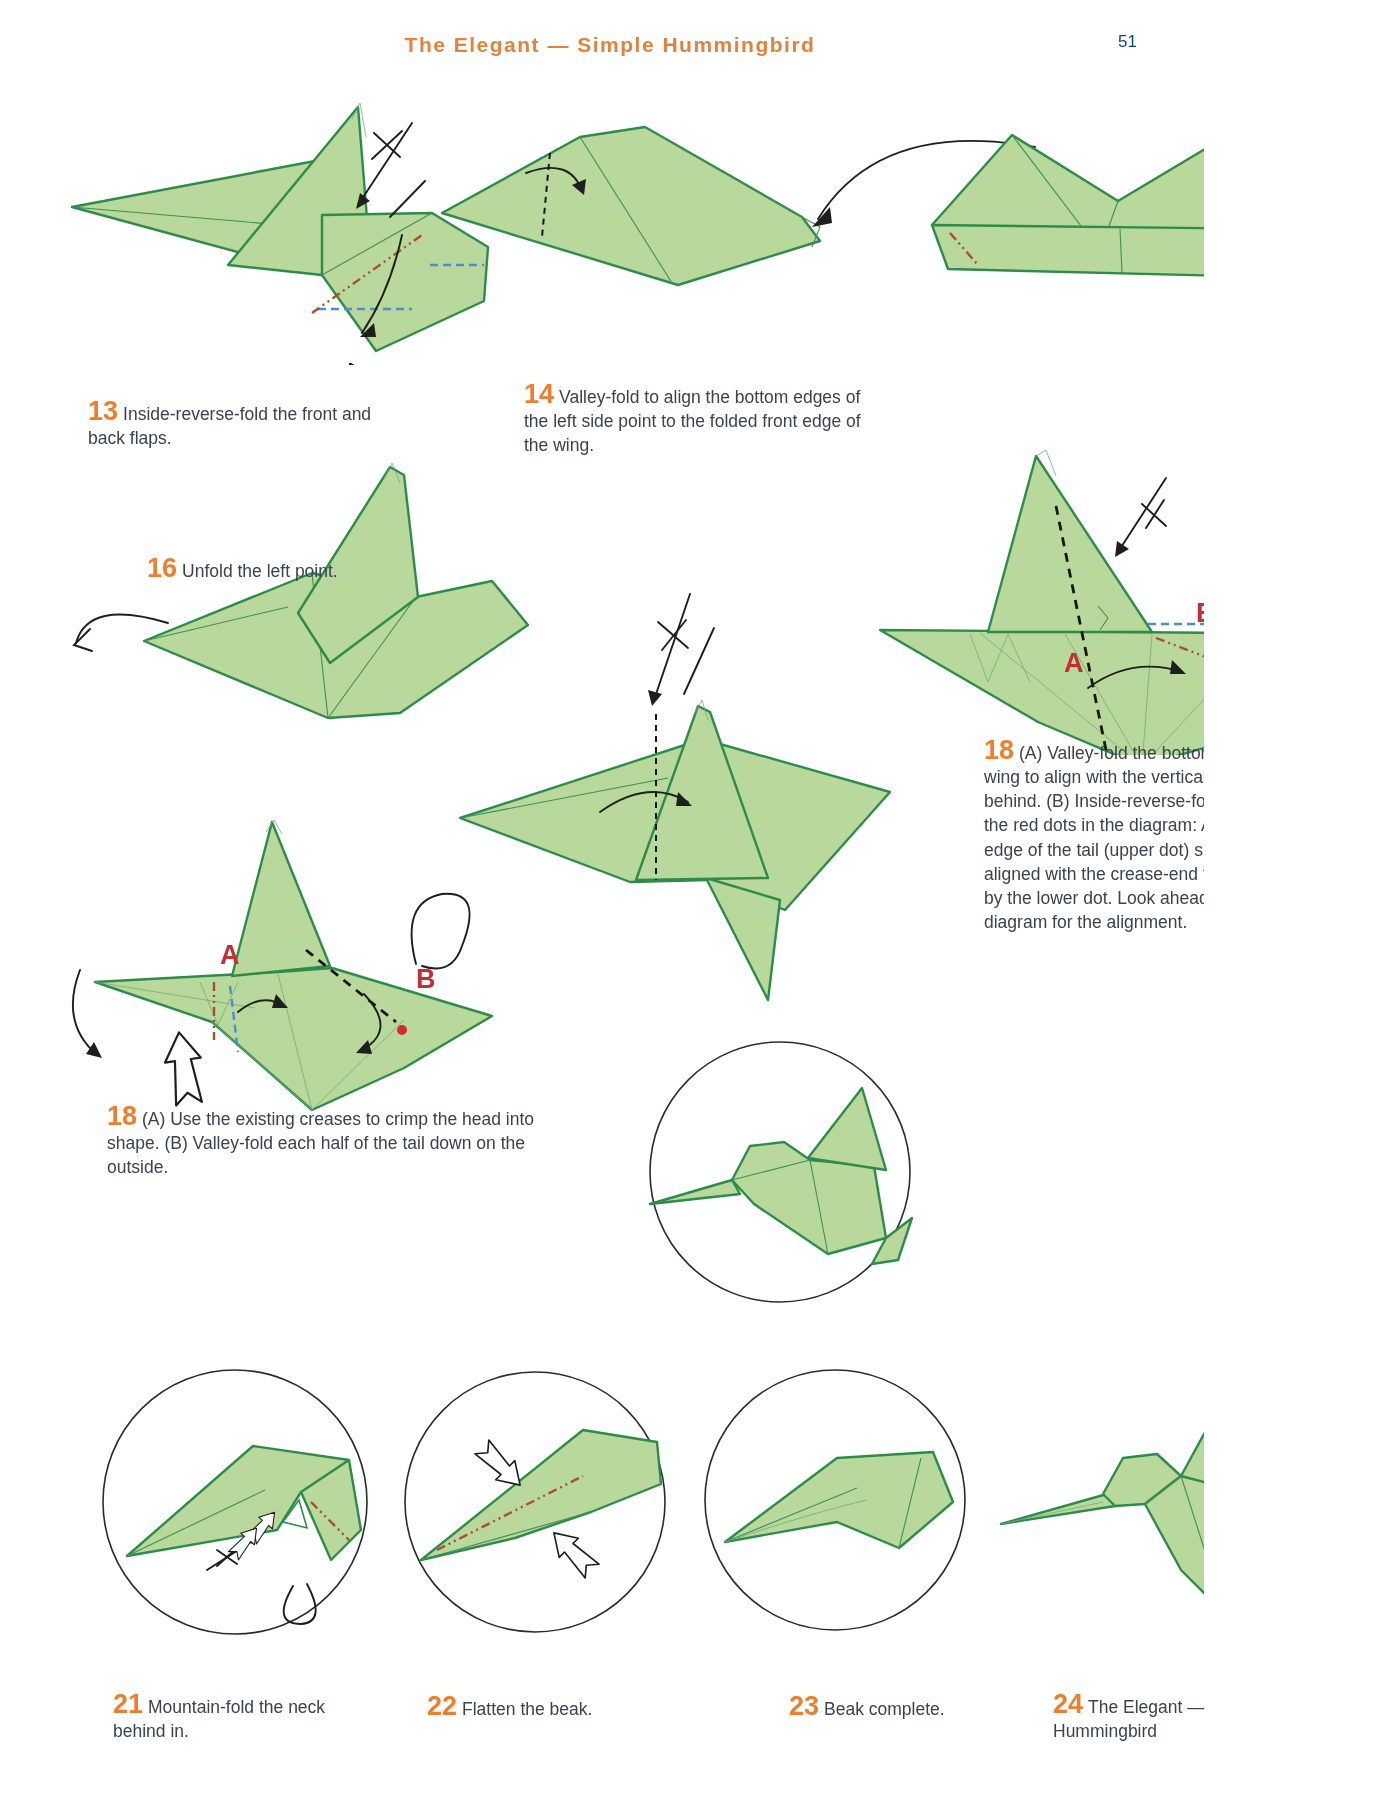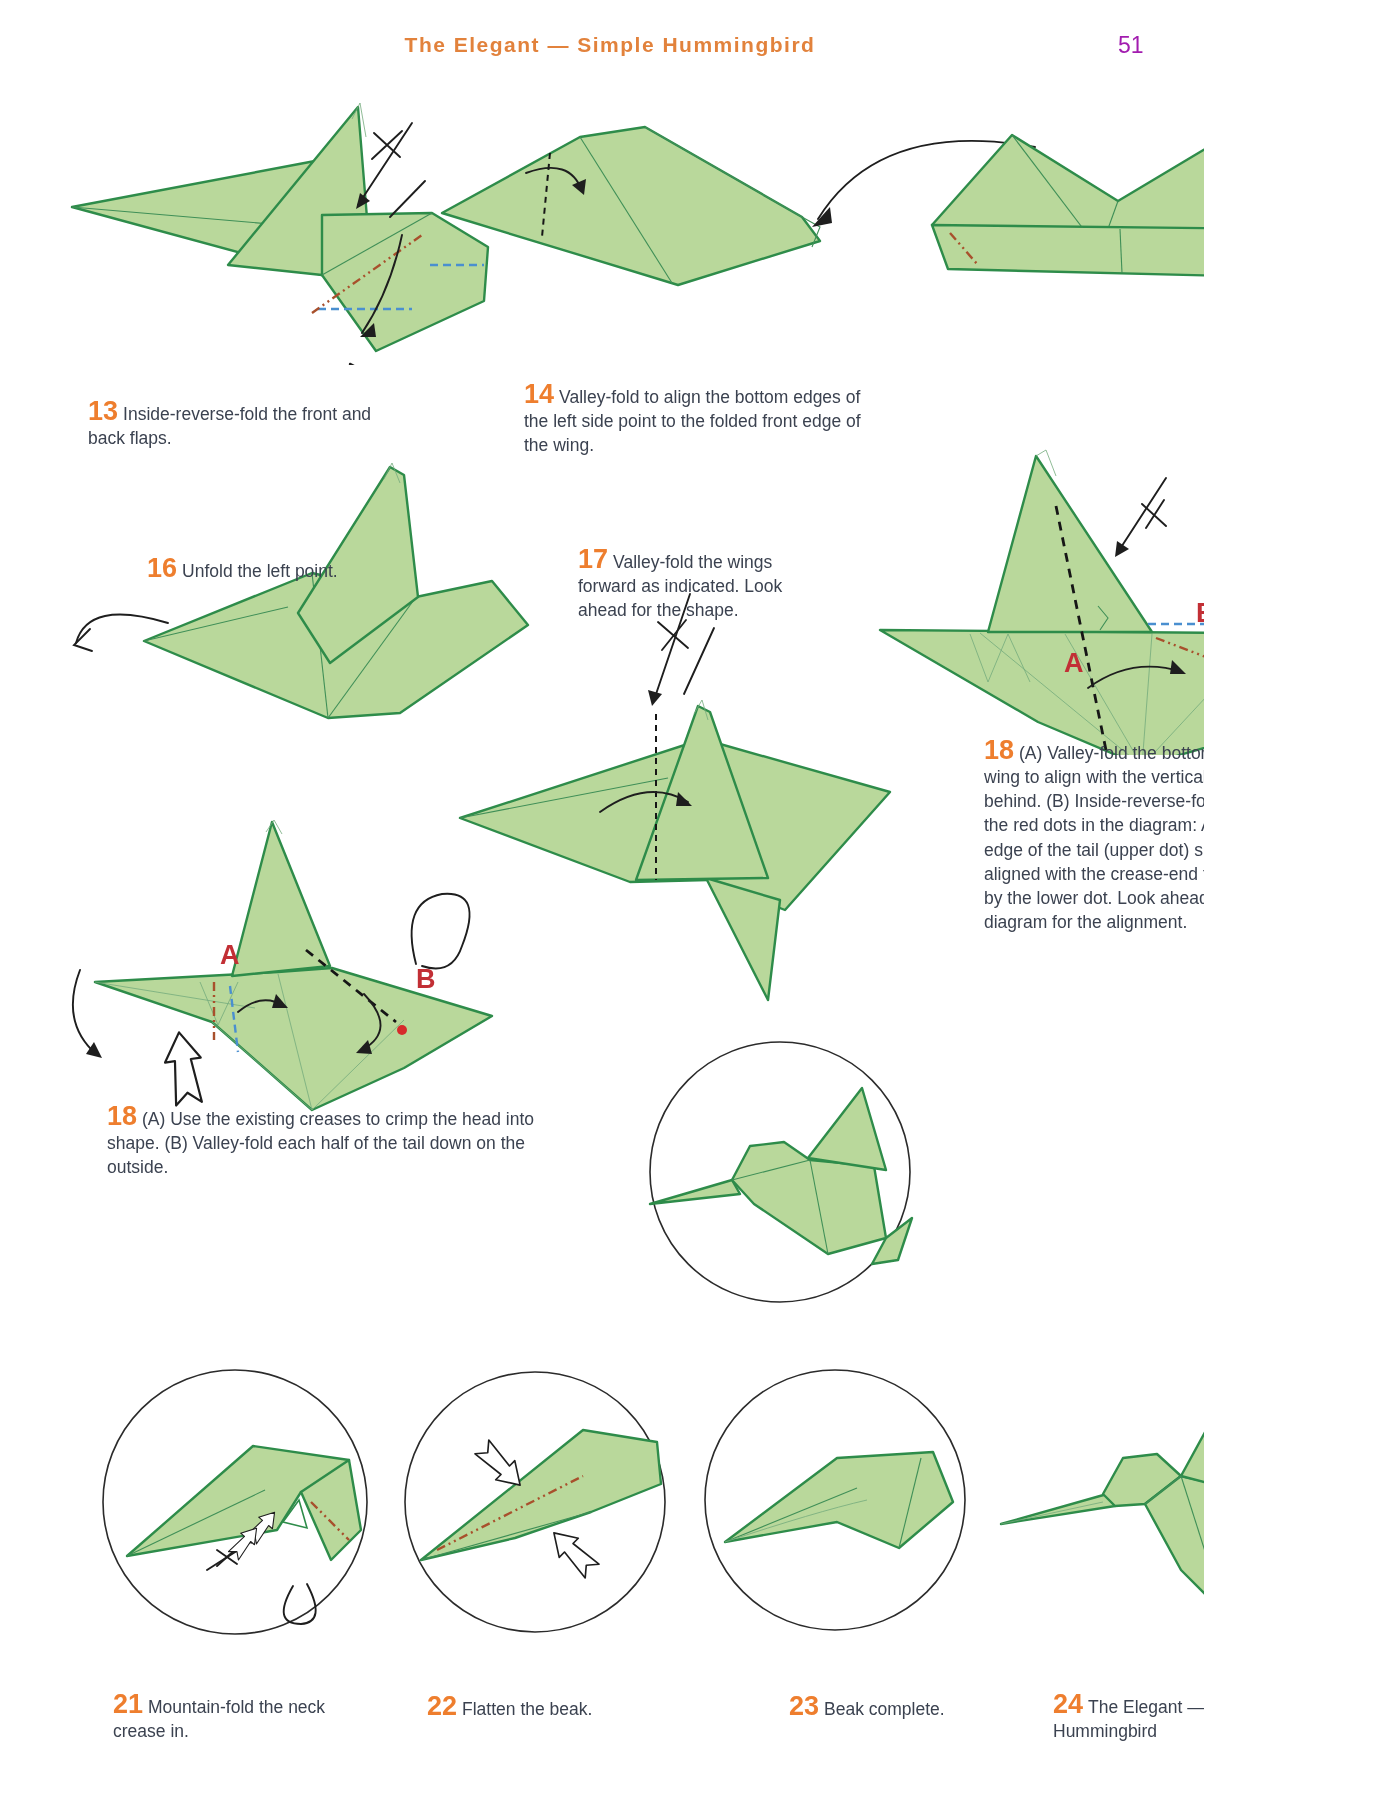--- a/index.html
+++ b/index.html
@@ -1,20 +1,20 @@
 <!DOCTYPE html>
 <html><head>
 <meta charset="utf-8">
 <style>
   html,body{margin:0;padding:0;background:#fff;}
   #page{position:relative;width:1204px;height:1807px;background:#ffffff;overflow:hidden;
         font-family:"Liberation Sans","DejaVu Sans",sans-serif;}
   .header-title{position:absolute;left:0;top:33px;width:1220px;text-align:center;
         color:#e2823c;font-size:21px;font-weight:600;letter-spacing:1.5px;}
-  .page-num{position:absolute;left:1118px;top:32px;color:#a21caf;font-size:23px;}
+  .page-num{position:absolute;left:1118px;top:32px;color:#0c4a6e;font-size:17px;}
   .caption{position:absolute;color:#3b4250;font-size:17.5px;line-height:1.38;}
   .caption .num{color:#ee7e2e;font-weight:bold;font-size:27px;margin-right:5px;line-height:.9;}
   .diag{position:absolute;}
   
   .paper{fill:#b9d89b;stroke:#2e8c4a;stroke-width:2.4;stroke-linejoin:round;}
   .crease{stroke:#3f8f57;stroke-width:1.1;fill:none;}
   .creasethin{stroke:#74ab7c;stroke-width:.8;fill:none;}
   .arrow{stroke:#1e1e1e;stroke-width:1.9;fill:none;stroke-linecap:round;}
   .ahead{fill:#1e1e1e;stroke:none;}
   .hollow{fill:#ffffff;stroke:#1e1e1e;stroke-width:2.2;stroke-linejoin:round;}
@@ -119,23 +119,20 @@
     <polygon class="paper" points="256,160 440,212 335,330 258,300"></polygon>
     <polygon class="paper" points="256,298 330,320 318,420"></polygon>
     <polygon class="paper" points="186,300 248,126 260,132 318,298"></polygon>
     <polyline class="creasethin" points="244,134 252,120 258,140"></polyline>
     <path class="bdash2" d="M206,134 L206,300"></path>
     <g>
       <path class="arrow" d="M150,232 Q198,198 238,222"></path>
       <polygon class="ahead" points="242,226 228,212 226,226"></polygon>
     </g>
   </svg>
-  <div class="caption" style="left:578px;top:547px;width:245px">
-    <span class="num">17</span><span>Valley-fold the wings forward as indicated. Look ahead for the shape.</span>
-  </div>
 
   <svg class="diag" style="left:860px;top:420px" width="525" height="335" viewBox="0 0 525 335">
     <polygon class="paper" points="20,210 500,214 516,258 426,304 282,346 178,302"></polygon>
     <line class="creasethin" x1="282" y1="346" x2="120" y2="213"></line>
     <line class="creasethin" x1="282" y1="346" x2="205" y2="214"></line>
     <line class="creasethin" x1="282" y1="346" x2="292" y2="214"></line>
     <line class="creasethin" x1="282" y1="346" x2="360" y2="262"></line>
     <polyline class="creasethin" points="110,214 128,262 148,214 170,262"></polyline>
     <polygon class="paper" points="128,212 176,36 292,212"></polygon>
     <polyline class="creasethin" points="176,36 186,30 196,56"></polyline>
@@ -228,21 +225,21 @@
       <path class="arrow" d="M198,226 Q176,264 206,264 Q232,262 212,224"></path>
     </g>
     <g transform="translate(168,166) rotate(40) scale(0.5)">
       <path class="hollow" d="M0,-36 L18,-8 L8,-8 L13,36 L0,25 L-13,36 L-8,-8 L-18,-8 Z"></path>
     </g>
     <g transform="translate(150,182) rotate(40) scale(0.5)">
       <path class="hollow" d="M0,-36 L18,-8 L8,-8 L13,36 L0,25 L-13,36 L-8,-8 L-18,-8 Z"></path>
     </g>
   </svg>
   <div class="caption" style="left:113px;top:1692px;width:250px">
-    <span class="num">21</span><span>Mountain-fold the neck crease in.</span>
+    <span class="num">21</span><span>Mountain-fold the neck behind in.</span>
   </div>
 
   <svg class="diag" style="left:395px;top:1360px" width="280" height="285" viewBox="0 0 280 285">
     <circle class="circ" cx="140" cy="142" r="130"></circle>
     <polygon class="paper" points="26,200 188,70 262,82 266,124 196,152 120,178"></polygon>
     <line class="crease" x1="26" y1="200" x2="196" y2="152"></line>
     <path class="mred" d="M42,190 L188,116"></path>
     <g transform="translate(106,106) rotate(135) scale(0.75)">
       <path class="hollow" d="M0,-36 L18,-8 L8,-8 L13,36 L0,25 L-13,36 L-8,-8 L-18,-8 Z"></path>
     </g>

